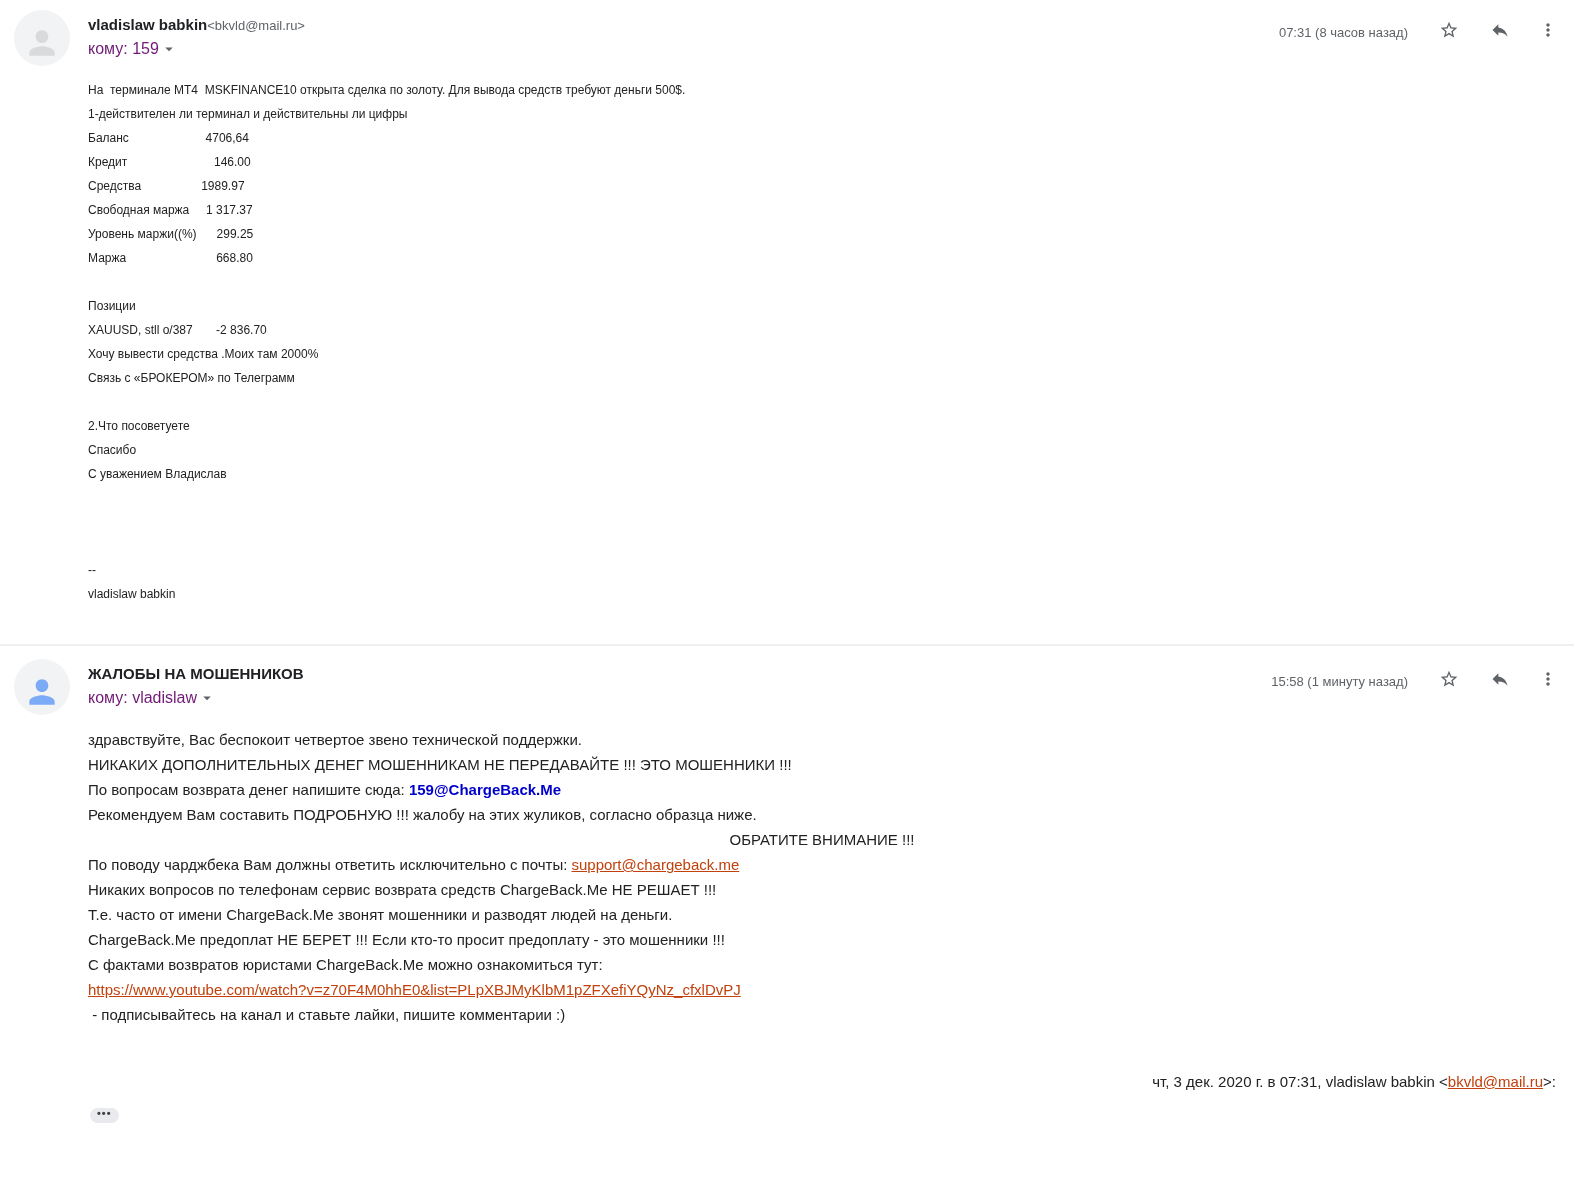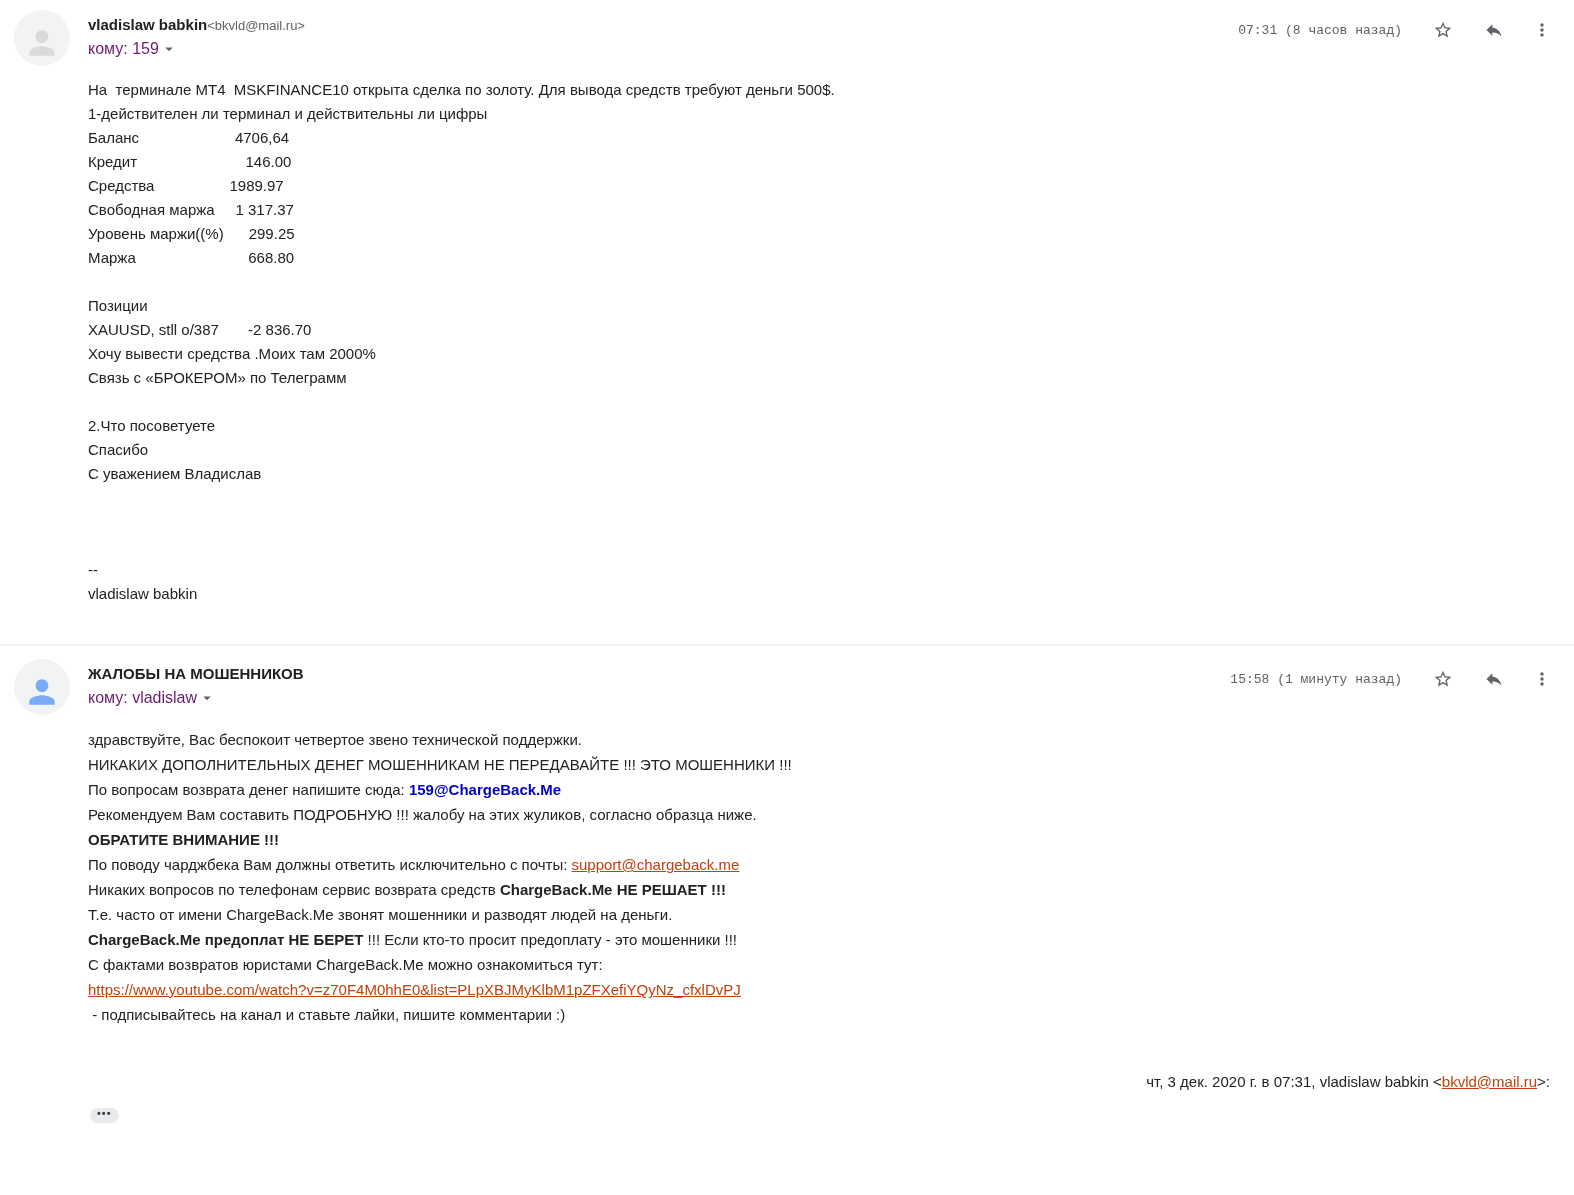--- a/index.html
+++ b/index.html
@@ -3,48 +3,48 @@
 <meta charset="utf-8">
 <style>
   * { margin: 0; padding: 0; box-sizing: border-box; }
   html, body { background: #ffffff; }
   body {
     width: 1574px; height: 1195px;
     font-family: "Liberation Sans", "DejaVu Sans", sans-serif;
     color: #222222;
     overflow: hidden;
   }
-  .email { padding: 10px 24px 0 14px; }
+  .email { padding: 10px 18px 0 14px; }
   .email-header { display: flex; align-items: flex-start; }
   .avatar {
     width: 56px; height: 56px; border-radius: 50%;
     background: #f2f3f4; flex: 0 0 auto;
     display: flex; align-items: center; justify-content: center;
     margin-right: 18px; overflow: hidden;
   }
   .avatar svg { width: 38px; height: 38px; margin-top: 10px; }
   .sender-block { padding-top: 6px; flex: 1 1 auto; min-width: 0; }
   .sender-line { display: flex; align-items: baseline; }
   .sender-name { font-size: 15px; font-weight: bold; color: #202124; }
   .sender-email { font-size: 13px; color: #5f6368; }
   .to-line { display: inline-flex; align-items: center; margin-top: 7px; cursor: pointer; }
   .to-label { font-size: 16px; color: #701a75; }
   .drop-icon svg { width: 18px; height: 18px; display: block; margin-left: 1px; }
-  .header-right { display: flex; align-items: center; padding-top: 10px; flex: 0 0 auto; font-family: Liberation Mono, monospace; }
+  .header-right { display: flex; align-items: flex-end; padding-top: 10px; flex: 0 0 auto; }
   .timestamp { font-size: 13px; color: #5f6368; white-space: nowrap; }
   .hicon {
     width: 20px; height: 20px; margin-left: 31px; cursor: pointer; flex: 0 0 auto;
   }
   .hicon svg { width: 20px; height: 20px; display: block; fill: #5f6368; }
   .hicon.dots { margin-left: 28px; width: 18px; }
-  .email-body { padding: 12px 0 0 74px; font-size: 15px; line-height: 24px; color: #222; }
+  .email-body { padding: 12px 0 0 74px; font-size: 12px; line-height: 24px; color: #222; }
   .email-body .line { white-space: pre-wrap; min-height: 24px; }
   .email-body2 { padding: 12px 0 0 74px; font-size: 15px; line-height: 25px; color: #222; }
   .email-body2 .line2 { white-space: pre-wrap; min-height: 25px; }
-  .b { font-weight: bold; }
+  .b { font-weight: normal; text-align: center; }
   .mailblue { font-weight: bold; color: #0000cc; text-decoration: none; cursor: pointer; }
   .link { color: #c2410c; text-decoration: underline; cursor: pointer; }
   .divider { border-top: 2px solid #efefef; margin-top: 38px; }
   .quote-line { margin-top: 42px; text-align: right; }
   .trim-pill {
     display: inline-flex; align-items: center; justify-content: center;
     margin-top: 14px; margin-left: 2px;
     background: #e8eaed; border-radius: 8px;
     padding: 0 7px; height: 15px; cursor: pointer;
   }

